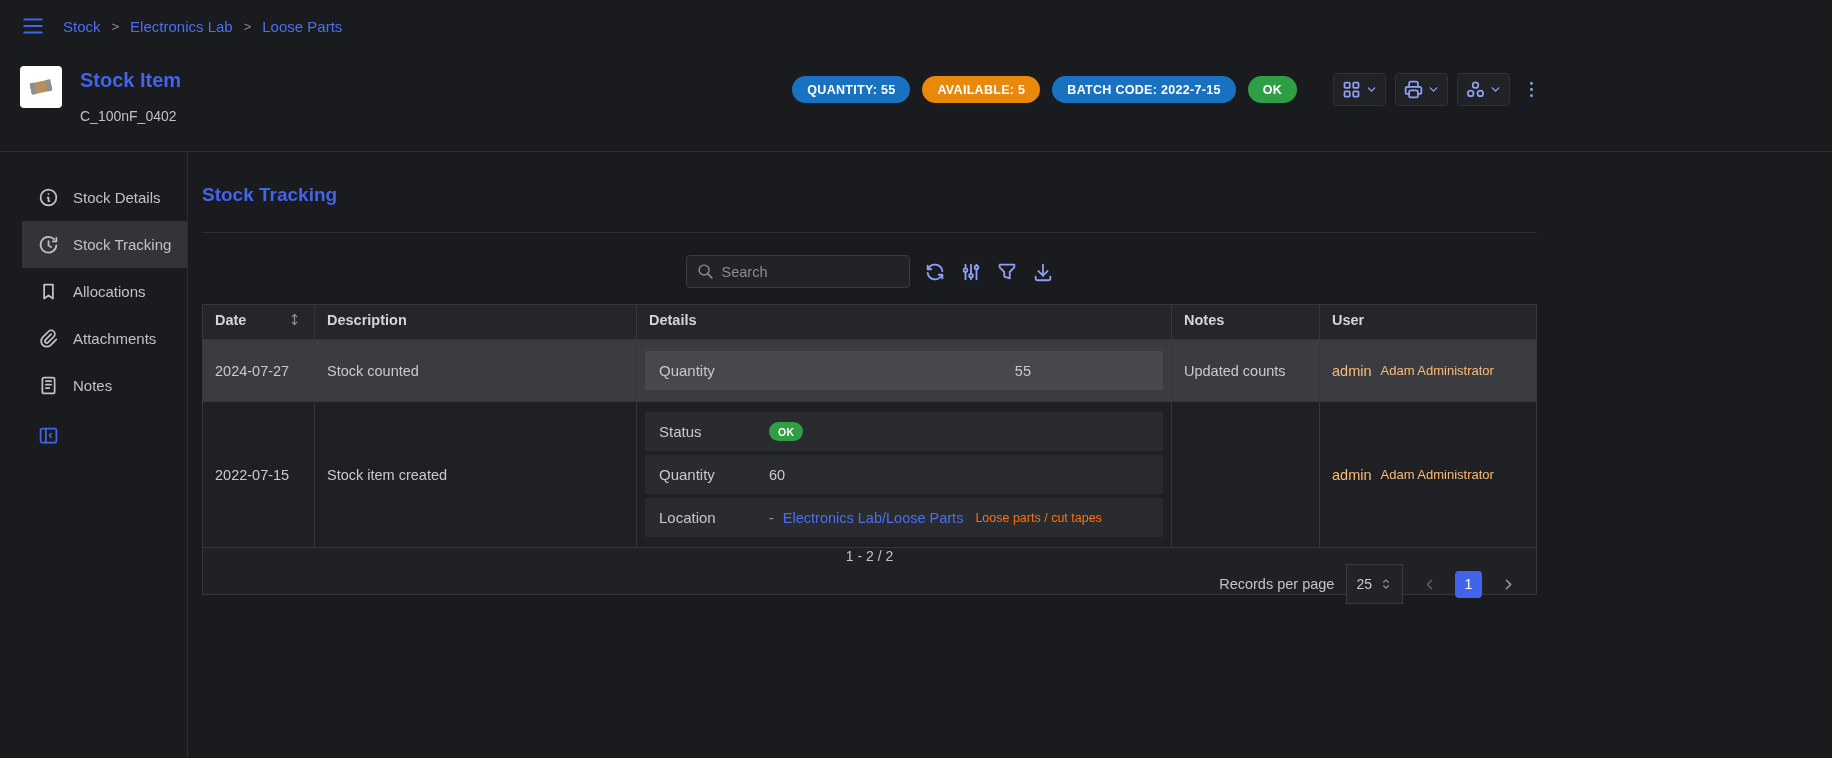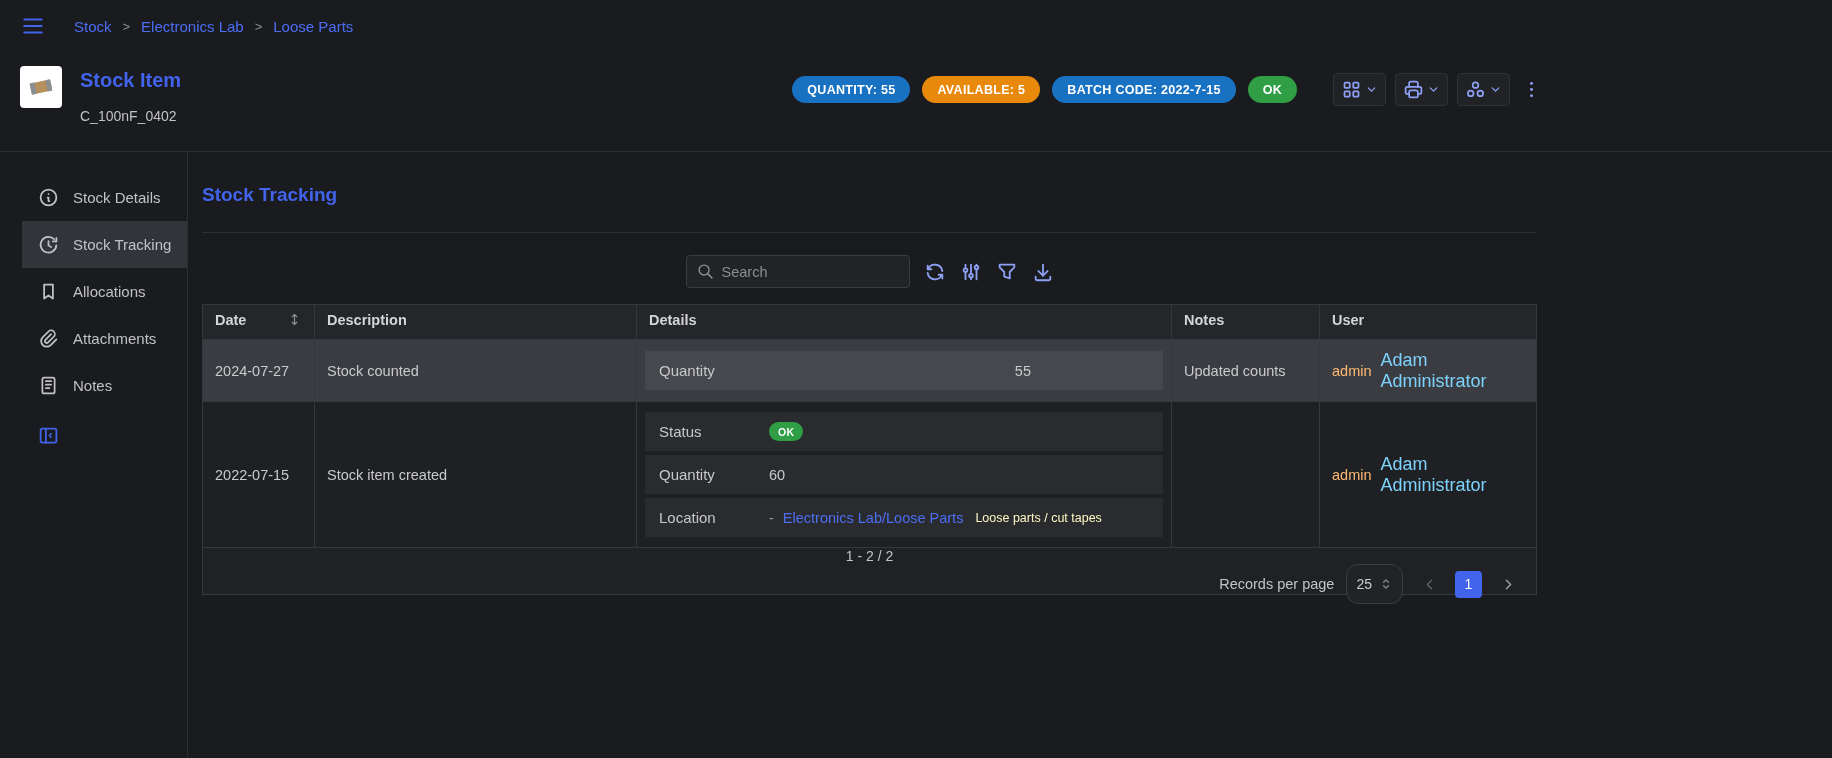--- a/index.html
+++ b/index.html
@@ -6,21 +6,21 @@
   html,body { width:1832px; height:758px; }
   body {
     background:#1a1b1e;
     color:#c9cacd;
     font-family:"Liberation Sans","DejaVu Sans",sans-serif;
     overflow:hidden;
   }
   .app { width:1832px; height:758px; position:relative; }
 
   
-  .topbar { display:flex; align-items:center; gap:28px; height:52px; padding:0 20px; }
+  .topbar { display:flex; align-items:center; gap:17px; height:52px; padding:0 20px; }
   .burger { width:26px; height:26px; color:#4263eb; cursor:pointer; flex:0 0 auto; }
   .burger svg { width:26px; height:26px; }
   .breadcrumb { display:flex; align-items:center; gap:11px; font-size:15px; }
   .breadcrumb a { color:#4c6ef5; text-decoration:none; cursor:pointer; }
   .breadcrumb .sep { color:#8a8d91; font-size:13px; }
 
   
   .page-header { display:flex; align-items:flex-start; height:99px; padding:14px 288px 0 20px; }
   .thumb { width:42px; height:42px; background:#ffffff; border-radius:4px; margin-right:18px;
            display:flex; align-items:center; justify-content:center; cursor:pointer; }
@@ -87,32 +87,32 @@
   .detail-line { display:flex; align-items:center; min-height:39px; padding:0 14px; margin:2px 0; }
   .detail-line.lite { background:#47484d; }
   .detail-line.dark { background:#2a2b2f; }
   .d-label { width:110px; flex:0 0 110px; font-size:15px; color:#c7c8ca; }
   .d-value { font-size:14.5px; color:#c9cacd; }
   .d-value-counted { margin-left:auto; margin-right:118px; }
   .ok-chip { display:inline-flex; align-items:center; height:19px; padding:0 9px; border-radius:10px;
              background:#2f9e44; color:#ffffff; font-size:10.5px; font-weight:700; letter-spacing:.3px; }
   .loc-dash { color:#9a9da1; margin-right:9px; }
   .loc-link { color:#4c6ef5; text-decoration:none; cursor:pointer; font-size:14.5px; }
-  .loc-note { color:#fef9c3; font-size:12.5px; margin-left:12px; }
+  .loc-note { color:#f97316; font-size:12.5px; margin-left:12px; }
   .user-cell { gap:9px; }
   .user-name { font-size:14.5px; color:#fdba74; }
-  .user-full { font-size:18px; color:#7dd3fc; }
+  .user-full { font-size:13px; color:#fdba74; }
 
   
   .t-footer { display:flex; align-items:center; height:46px; background:#202125; padding:0 14px;flex-direction:column; }
   .range-label { font-size:14px; color:#c3c4c6; }
   .footer-right { margin-left:auto; display:flex; align-items:center; gap:12px; }
   .rpp-label { font-size:14.5px; color:#c3c4c6; }
   .page-select { display:flex; align-items:center; gap:7px; height:40px; padding:16px 9px;
-                 background:#222327; border:1px solid #3b3c41; border-radius:12px;
+                 background:#222327; border:1px solid #3b3c41; border-radius:0;
                  font-size:14px; color:#c9cacd; cursor:pointer; }
   .page-select svg { width:14px; height:14px; color:#8a8d91; }
   .pg-btn { width:28px; height:28px; display:flex; align-items:center; justify-content:center;
             border-radius:4px; cursor:pointer; }
   .pg-btn svg { width:17px; height:17px; }
   .pg-prev { color:#5c5f66; }
   .pg-next { color:#9a9da1; }
   .pg-current { background:#4263eb; color:#ffffff; font-size:14px; width:27px; height:27px; }
 </style>
 </head>

